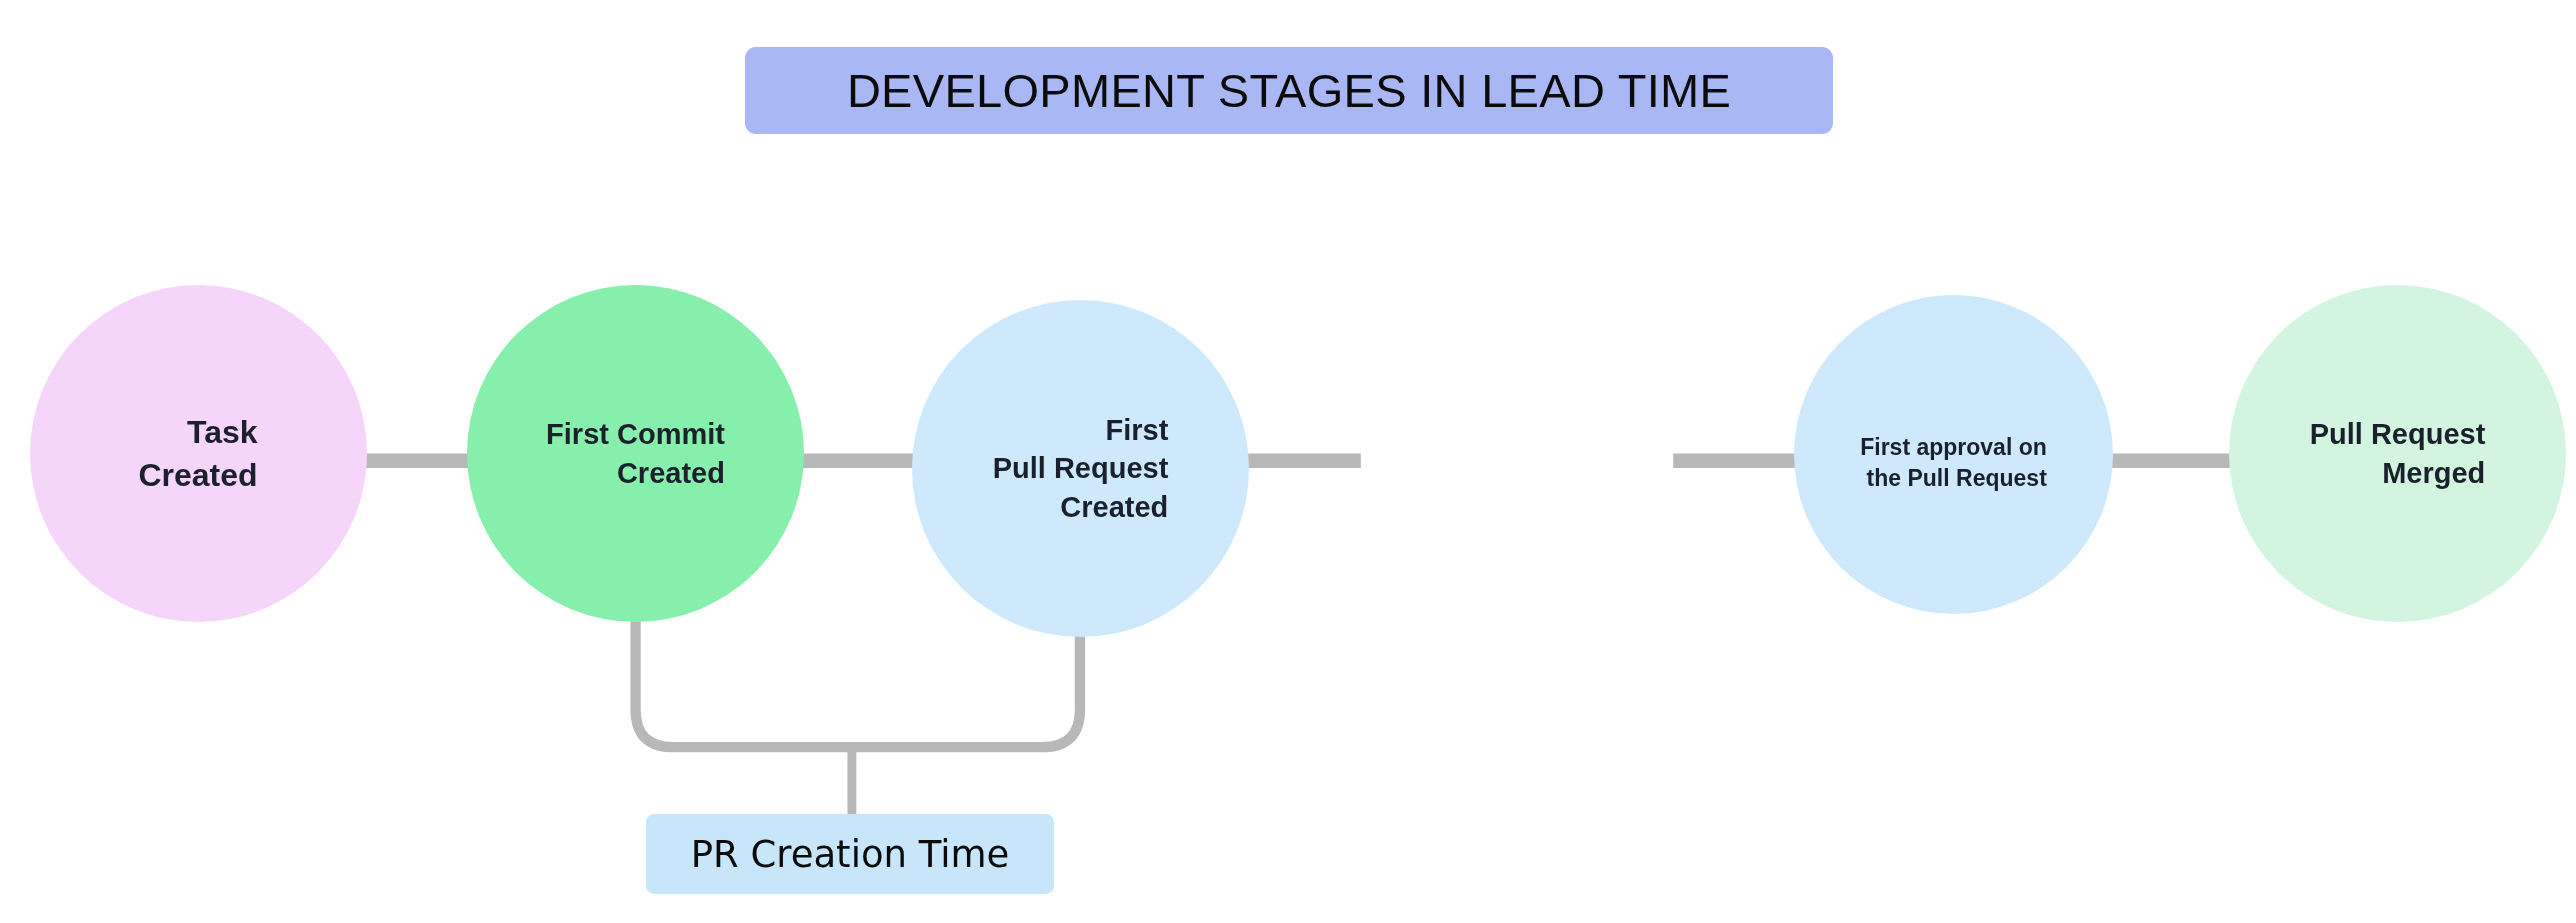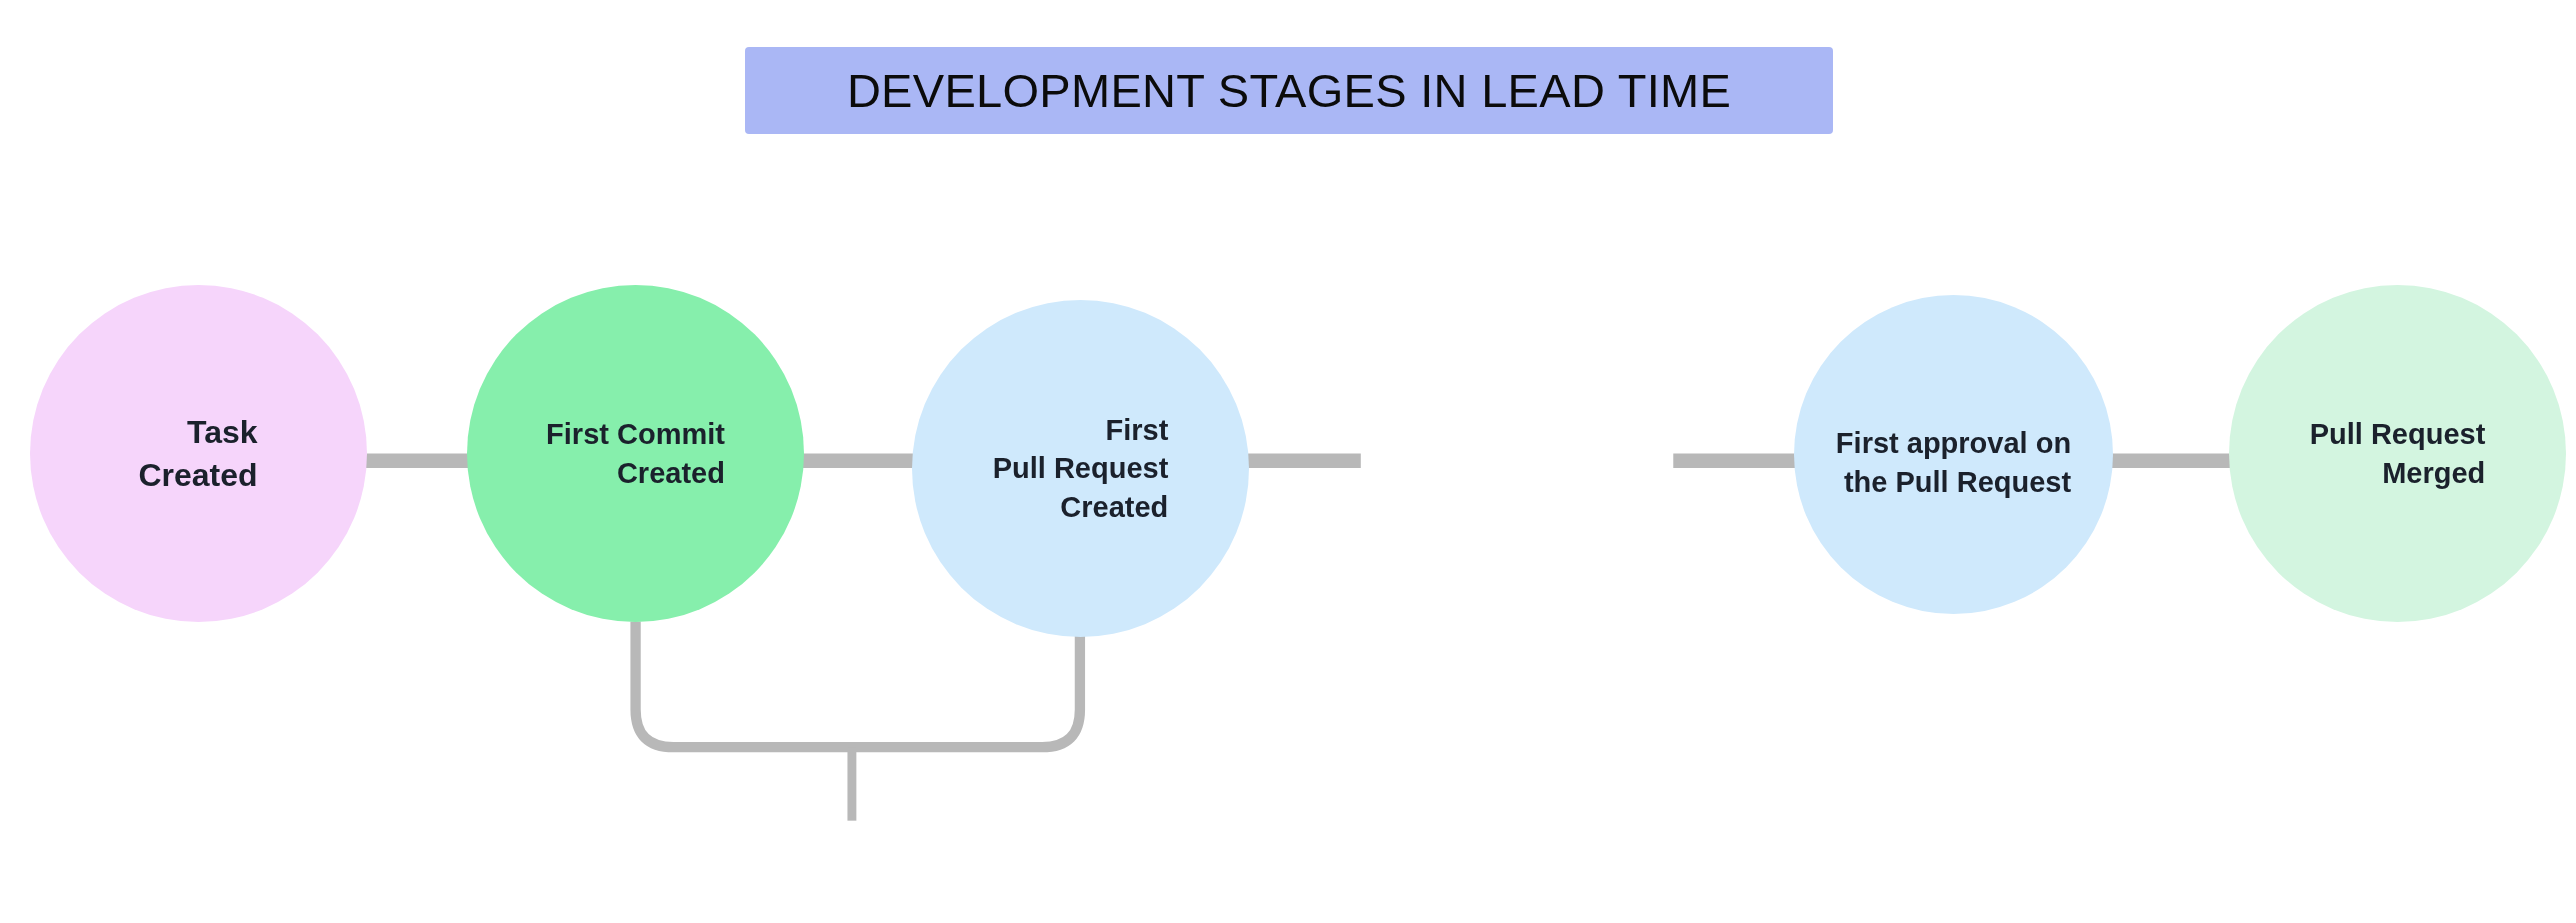--- a/index.html
+++ b/index.html
@@ -23,21 +23,21 @@
   }
 
   
   .title-banner {
     position: absolute;
     left: 745px;
     top: 47px;
     width: 1088px;
     height: 87px;
     background: #aab7f5;
-    border-radius: 4px;
+    border-radius: 11px;
     display: flex;
     align-items: center;
     justify-content: center;
     box-sizing: border-box;
   }
   .title-banner .title-text {
     font-family: "Liberation Sans", sans-serif;
     font-size: 47px;
     font-weight: 400;
     color: #0b0b0b;
@@ -79,21 +79,21 @@
   .node.n2 { left: 467px;  top: 285px; width: 337px; height: 337px; background: #86efac; }
   .node.n3 { left: 912px; top: 300px; width: 337px; height: 337px; background: #cfe9fc; }
   .node.n4 { left: 1357px; top: 295px; width: 319px; height: 319px; background: #cfe9fc; }
   .node.n5 { left: 1794px; top: 295px; width: 319px; height: 319px; background: #cfe9fc; }
   .node.n6 { left: 2229px; top: 285px; width: 337px; height: 337px; background: #d3f5e0; }
 
   .node.n1 .node-label { font-size: 32px; }
   .node.n2 .node-label { font-size: 29px; }
   .node.n3 .node-label { font-size: 29px; }
   .node.n4 .node-label { font-size: 29px; }
-  .node.n5 .node-label { font-size: 29px; margin-top: 16px; }
+  .node.n5 .node-label { font-size: 23px; margin-top: 16px; }
   .node.n6 .node-label { font-size: 29px; }
 
   
   .edge-label {
     position: absolute;
     left: 646px;
     top: 814px;
     width: 408px;
     height: 80px;
     background: #c8e6fa;
@@ -154,15 +154,18 @@
   <div class="node n5">
     <span class="node-label">First approval on
 the Pull Request</span>
   </div>
 
   <div class="node n6">
     <span class="node-label">Pull Request
 Merged</span>
   </div>
 
+  <div class="edge-label">
+    <span class="edge-label-text">PR Creation Time</span>
+  </div>
 
 </div>
 
 
 </body></html>

